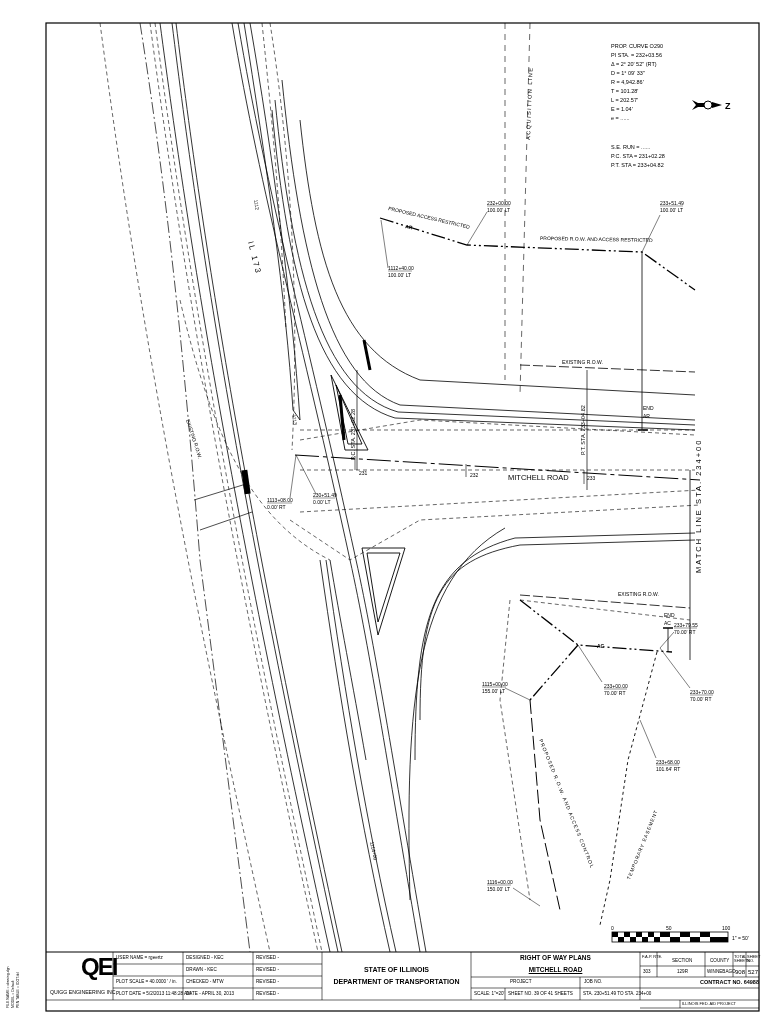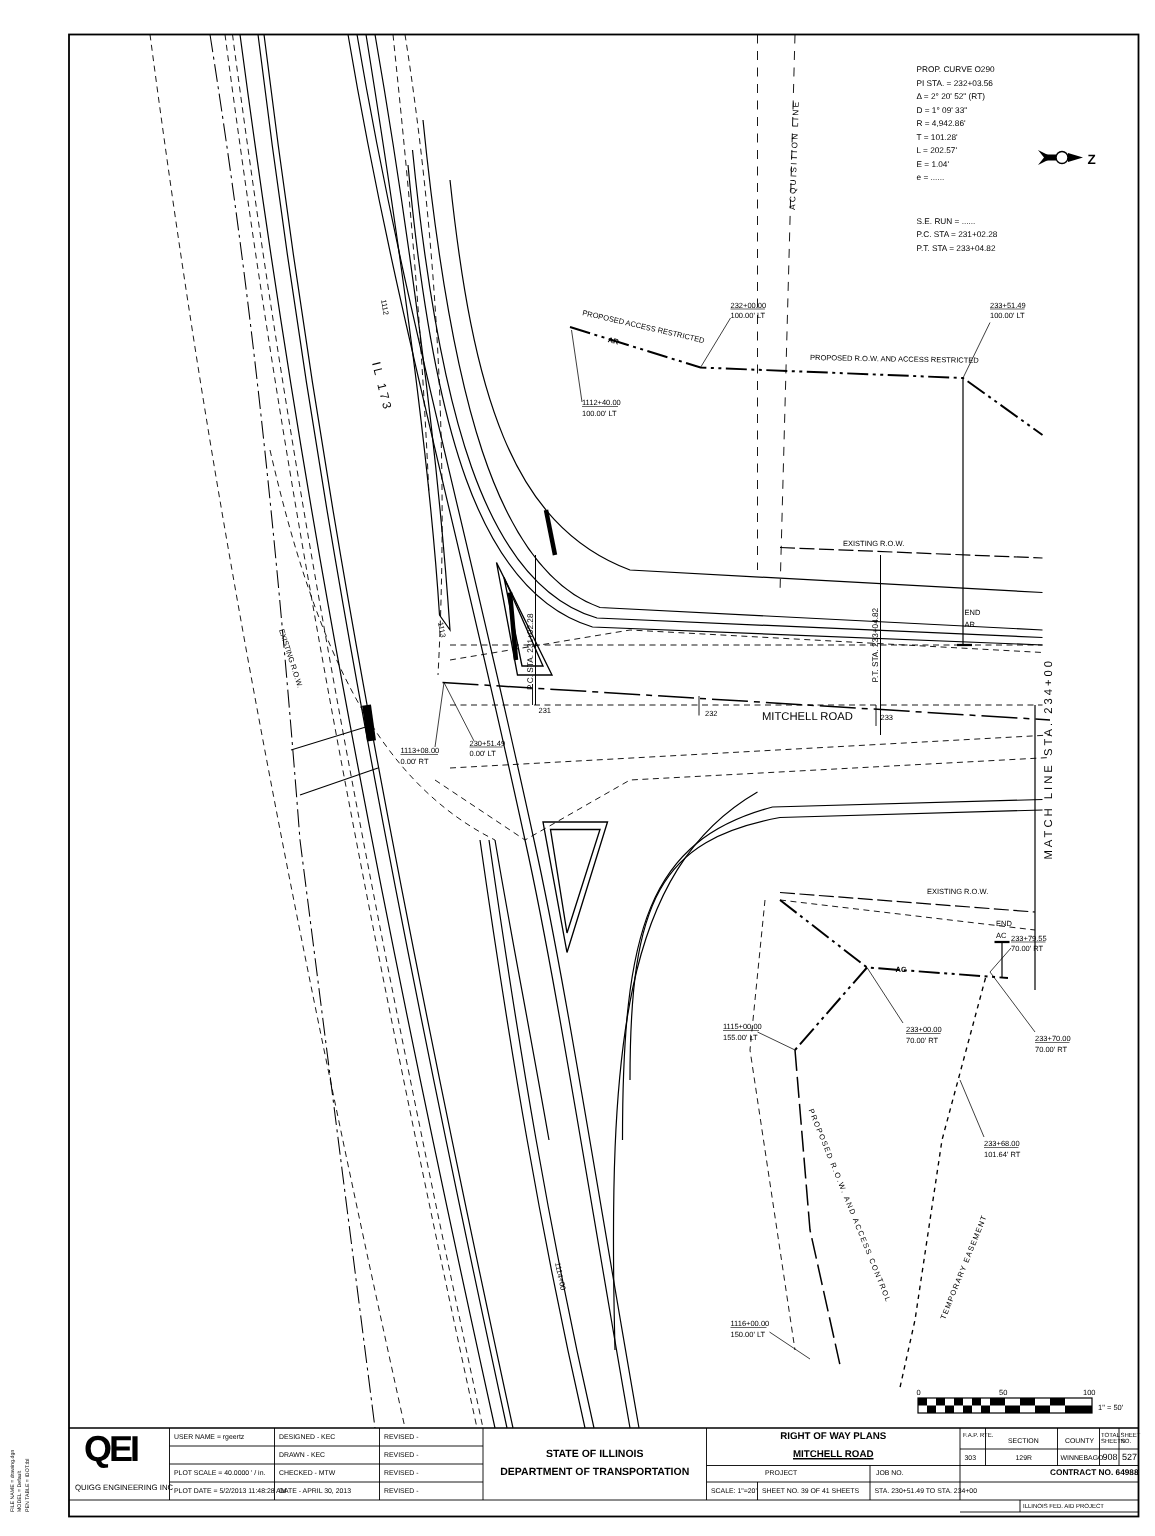--- a/index.html
+++ b/index.html
@@ -241,21 +241,21 @@
     <line x1="657" y1="952" x2="657" y2="977"></line>
     <line x1="705" y1="952" x2="705" y2="977"></line>
     <line x1="733" y1="952" x2="733" y2="977"></line>
     <line x1="746" y1="952" x2="746" y2="977"></line>
     <line x1="680" y1="1000" x2="680" y2="1008"></line>
     <line x1="640" y1="1008" x2="759" y2="1008"></line>
   </g>
 </svg>
 
 
-<div class="tb" style="left:56px;top:955px;font-size:24px;font-weight:bold;letter-spacing:-2px;">QEI</div>
+<div class="tb" style="left:81px;top:955px;font-size:24px;font-weight:bold;letter-spacing:-2px;">QEI</div>
 <div class="tb" style="left:50px;top:990px;font-size:5.2px;">QUIGG ENGINEERING INC</div>
 <div class="tb" style="left:116px;top:956px;">USER NAME = rgeertz</div>
 <div class="tb" style="left:116px;top:980px;">PLOT SCALE = 40.0000 ' / in.</div>
 <div class="tb" style="left:116px;top:992px;">PLOT DATE = 5/2/2013   11:48:28 AM</div>
 <div class="tb" style="left:186px;top:956px;">DESIGNED  -  KEC</div>
 <div class="tb" style="left:186px;top:968px;">DRAWN  -  KEC</div>
 <div class="tb" style="left:186px;top:980px;">CHECKED  -  MTW</div>
 <div class="tb" style="left:186px;top:992px;">DATE  -  APRIL 30, 2013</div>
 <div class="tb" style="left:256px;top:956px;">REVISED  -</div>
 <div class="tb" style="left:256px;top:968px;">REVISED  -</div>

